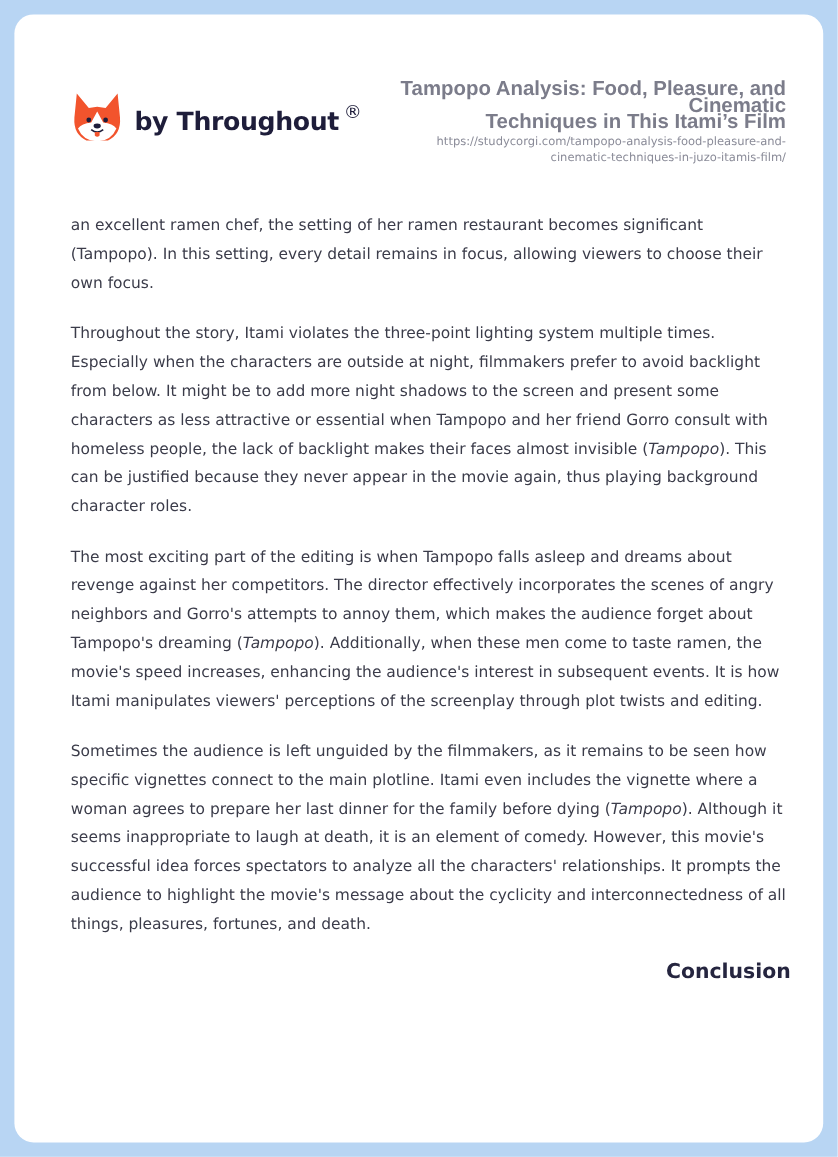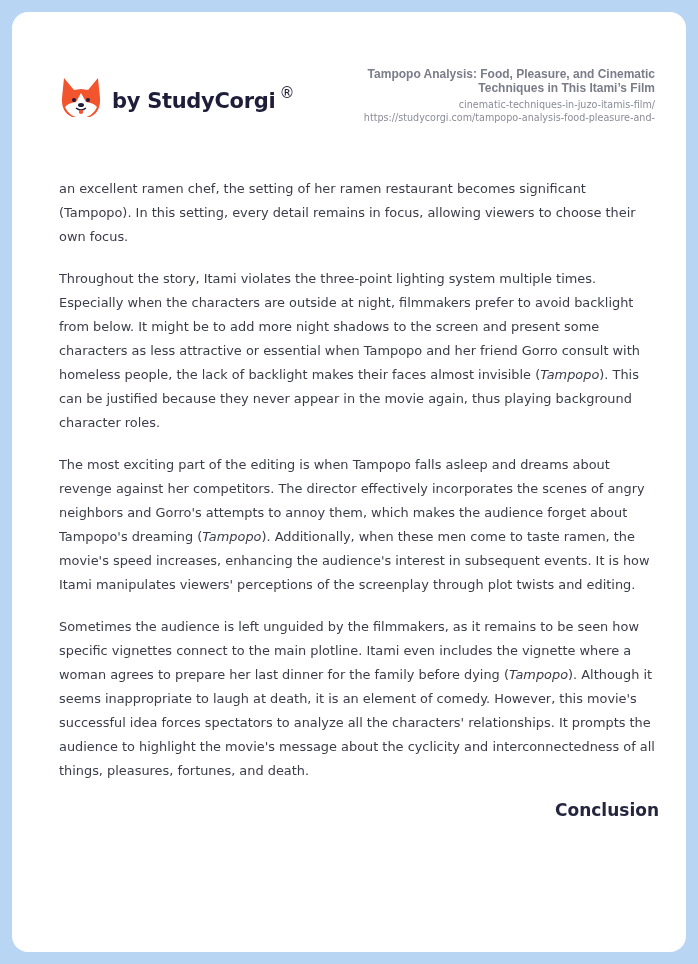--- a/index.html
+++ b/index.html
@@ -22,21 +22,21 @@
     font-family:"DejaVu Sans", sans-serif; font-weight:bold;
     font-size:21px; color:#1e1d3a; letter-spacing:-0.3px;
   }
   .reg {
     position:relative; top:-10px; margin-left:4px;
     font-size:15px; font-weight:normal; color:#1e1d3a;
   }
   .meta { position:absolute; right:31px; top:55px; width:360px; text-align:right; }
   .meta-title {
     font-family:"Liberation Sans", sans-serif; font-weight:bold;
-    font-size:12px; line-height:14px; color:#7b7c8a;
+    font-size:17px; line-height:14px; color:#7b7c8a;
   }
   .meta-url {
     margin-top:3px;
     font-family:"DejaVu Sans", sans-serif;
     font-size:9.6px; line-height:13px; color:#8a8b98;
   }
   .content {
     position:absolute; left:47px; top:165px; width:600px;
     font-family:"DejaVu Sans", sans-serif;
     font-size:12.9px; line-height:24px; color:#3b3c4a;
@@ -58,31 +58,31 @@
       <svg viewBox="0 0 42 44">
         <path d="M4 2 L14 14 L21 13 L28 14 L38 2 L40 22 Q41 36 30 41 L12 41 Q1 36 2 22 Z" fill="#f2542d"></path>
         <path d="M21 17 L16 26 Q8 27 5 31 Q9 41 21 42 Q33 41 37 31 Q34 27 26 26 Z" fill="#ffffff"></path>
         <circle cx="14" cy="24" r="2" fill="#1e1d3a"></circle>
         <circle cx="28" cy="24" r="2" fill="#1e1d3a"></circle>
         <ellipse cx="21" cy="29" rx="3" ry="2" fill="#1e1d3a"></ellipse>
         <path d="M16 32 Q21 36 26 32" stroke="#1e1d3a" stroke-width="1.4" fill="none"></path>
         <path d="M19 34 L23 34 L23 37 Q21 39 19 37 Z" fill="#f2542d"></path>
       </svg>
       <span class="brand">
-        <span>by StudyCorgi</span><span class="reg">®</span>
+        <span>by Throughout</span><span class="reg">®</span>
       </span>
     </div>
     <div class="meta">
       <div class="meta-title">
         <div>Tampopo Analysis: Food, Pleasure, and Cinematic</div>
         <div>Techniques in This Itami’s Film</div>
       </div>
       <div class="meta-url">
+        <div>https://studycorgi.com/tampopo-analysis-food-pleasure-and-</div>
         <div>cinematic-techniques-in-juzo-itamis-film/</div>
-        <div>https://studycorgi.com/tampopo-analysis-food-pleasure-and-</div>
       </div>
     </div>
   </div>
 
   <div class="content">
     <p><span>an excellent ramen chef, the setting of her ramen restaurant becomes significant (Tampopo). In this setting, every detail remains in focus, allowing viewers to choose their own focus.</span></p>
     <p><span>Throughout the story, Itami violates the three-point lighting system multiple times. Especially when the characters are outside at night, filmmakers prefer to avoid backlight from below. It might be to add more night shadows to the screen and present some characters as less attractive or essential when Tampopo and her friend Gorro consult with homeless people, the lack of backlight makes their faces almost invisible (</span><em>Tampopo</em><span>). This can be justified because they never appear in the movie again, thus playing background character roles.</span></p>
     <p><span>The most exciting part of the editing is when Tampopo falls asleep and dreams about revenge against her competitors. The director effectively incorporates the scenes of angry neighbors and Gorro's attempts to annoy them, which makes the audience forget about Tampopo's dreaming (</span><em>Tampopo</em><span>). Additionally, when these men come to taste ramen, the movie's speed increases, enhancing the audience's interest in subsequent events. It is how Itami manipulates viewers' perceptions of the screenplay through plot twists and editing.</span></p>
     <p><span>Sometimes the audience is left unguided by the filmmakers, as it remains to be seen how specific vignettes connect to the main plotline. Itami even includes the vignette where a woman agrees to prepare her last dinner for the family before dying (</span><em>Tampopo</em><span>). Although it seems inappropriate to laugh at death, it is an element of comedy. However, this movie's successful idea forces spectators to analyze all the characters' relationships. It prompts the audience to highlight the movie's message about the cyclicity and interconnectedness of all things, pleasures, fortunes, and death.</span></p>
     <h2>Conclusion</h2>

